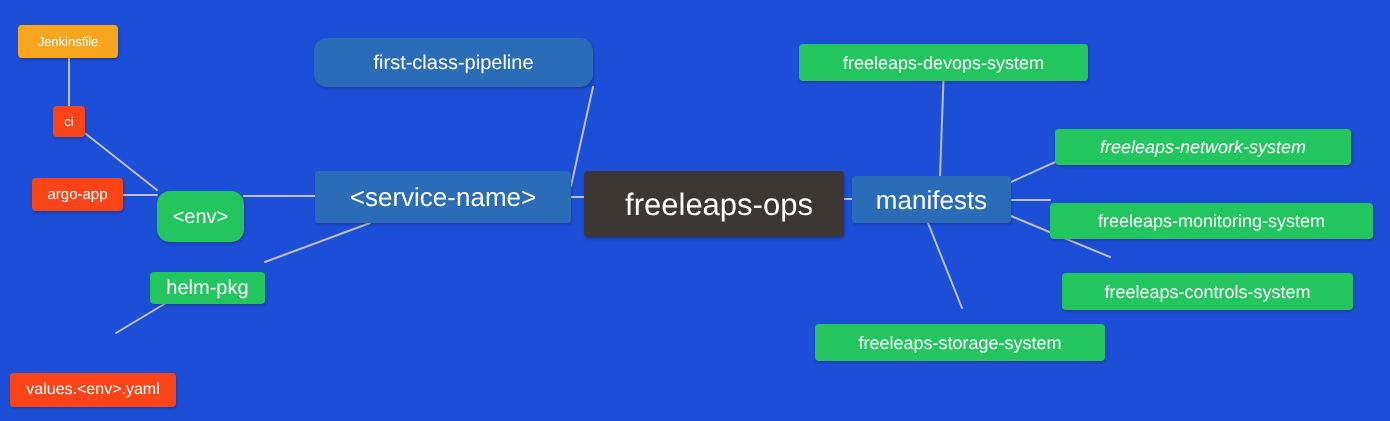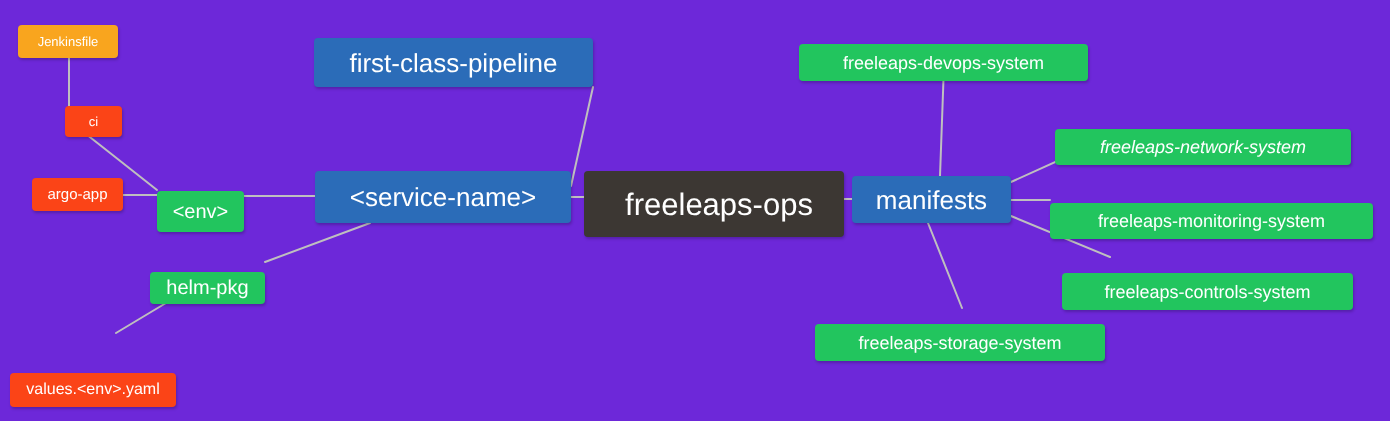--- a/index.html
+++ b/index.html
@@ -9,21 +9,21 @@
     background: #ffffff;
   }
   body {
     font-family: "Liberation Sans", sans-serif;
     -webkit-font-smoothing: antialiased;
   }
   #mindmap {
     position: relative;
     width: 1390px;
     height: 421px;
-    background: #6d28d9;
+    background: #1d4ed8;
     overflow: hidden;
   }
   #edge-layer {
     position: absolute;
     left: 0;
     top: 0;
     width: 1390px;
     height: 421px;
     pointer-events: none;
   }
@@ -62,25 +62,25 @@
       <line x1="176" y1="297" x2="116" y2="333" stroke="#BFBFBF" stroke-width="2" stroke-linecap="round"></line>
       <line x1="844" y1="199" x2="852" y2="199" stroke="#BFBFBF" stroke-width="2" stroke-linecap="round"></line>
       <line x1="940" y1="176" x2="944" y2="65" stroke="#BFBFBF" stroke-width="2" stroke-linecap="round"></line>
       <line x1="1011" y1="182" x2="1084" y2="149" stroke="#BFBFBF" stroke-width="2" stroke-linecap="round"></line>
       <line x1="1011" y1="200" x2="1050" y2="200" stroke="#BFBFBF" stroke-width="2" stroke-linecap="round"></line>
       <line x1="1011" y1="216" x2="1110" y2="257" stroke="#BFBFBF" stroke-width="2" stroke-linecap="round"></line>
       <line x1="928" y1="223" x2="962" y2="308" stroke="#BFBFBF" stroke-width="2" stroke-linecap="round"></line>
     </svg>
   <div id="node-layer">
       <div class="node n-orange" style="left: 18px; top: 25px; width: 100px; height: 33px; font-size: 13px;">Jenkinsfile</div>
-      <div class="node n-red" style="left: 65px; top: 106px; width: 57px; height: 31px; font-size: 13px;">ci</div>
+      <div class="node n-red" style="left: 53px; top: 106px; width: 32px; height: 31px; font-size: 13px;">ci</div>
       <div class="node n-red" style="left: 32px; top: 178px; width: 91px; height: 33px; font-size: 15px;">argo-app</div>
-      <div class="node n-green" style="left: 157px; top: 175px; width: 87px; height: 41px; font-size: 20px;">&lt;env&gt;</div>
+      <div class="node n-green" style="left: 157px; top: 175px; width: 87px; height: 51px; font-size: 20px; border-radius: 13px;">&lt;env&gt;</div>
       <div class="node n-blue" style="left: 315px; top: 171px; width: 256px; height: 52px; font-size: 26px;">&lt;service-name&gt;</div>
-      <div class="node n-blue" style="left: 314px; top: 38px; width: 279px; height: 49px; font-size: 26px;">first-class-pipeline</div>
+      <div class="node n-blue" style="left: 314px; top: 38px; width: 279px; height: 49px; font-size: 20px; border-radius: 13px;">first-class-pipeline</div>
       <div class="node n-dark" style="left: 584px; top: 171px; width: 260px; height: 66px; font-size: 31px;">freeleaps-ops</div>
       <div class="node n-blue" style="left: 852px; top: 176px; width: 159px; height: 47px; font-size: 26px;">manifests</div>
       <div class="node n-green" style="left: 150px; top: 256px; width: 115px; height: 32px; font-size: 20px;">helm-pkg</div>
       <div class="node n-red" style="left: 10px; top: 333px; width: 166px; height: 34px; font-size: 16px; margin-top: 40px;">values.&lt;env&gt;.yaml</div>
       <div class="node n-green" style="left: 799px; top: 28px; width: 289px; height: 37px; font-size: 18px;">freeleaps-devops-system</div>
       <div class="node n-green" style="left: 1055px; top: 113px; width: 296px; height: 36px; font-size: 18px; font-style: italic;">freeleaps-network-system</div>
       <div class="node n-green" style="left: 1050px; top: 187px; width: 323px; height: 36px; font-size: 18px;">freeleaps-monitoring-system</div>
       <div class="node n-green" style="left: 1062px; top: 257px; width: 291px; height: 37px; font-size: 18px;">freeleaps-controls-system</div>
       <div class="node n-green" style="left: 815px; top: 308px; width: 290px; height: 37px; font-size: 18px;">freeleaps-storage-system</div>
     </div>

